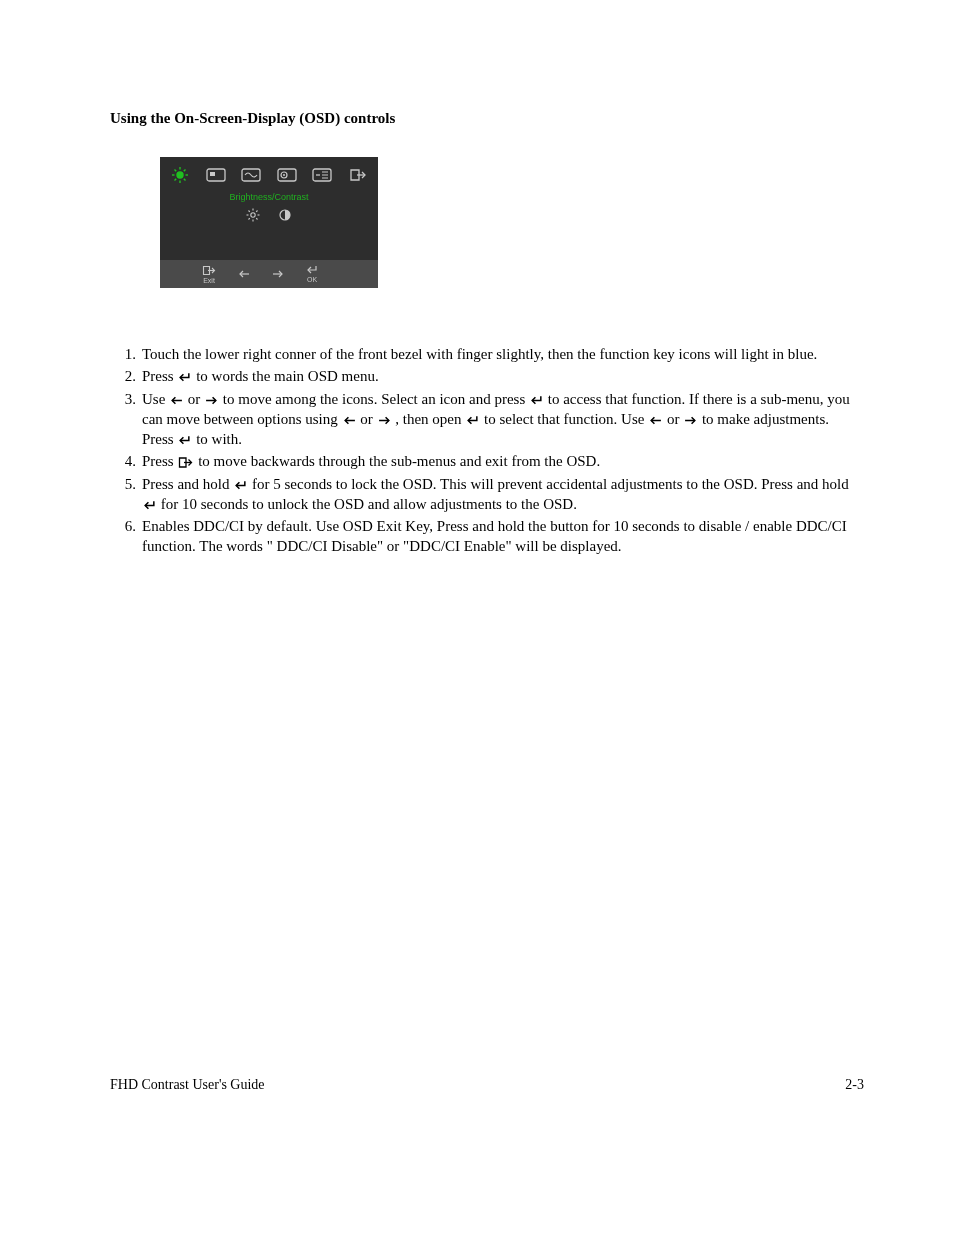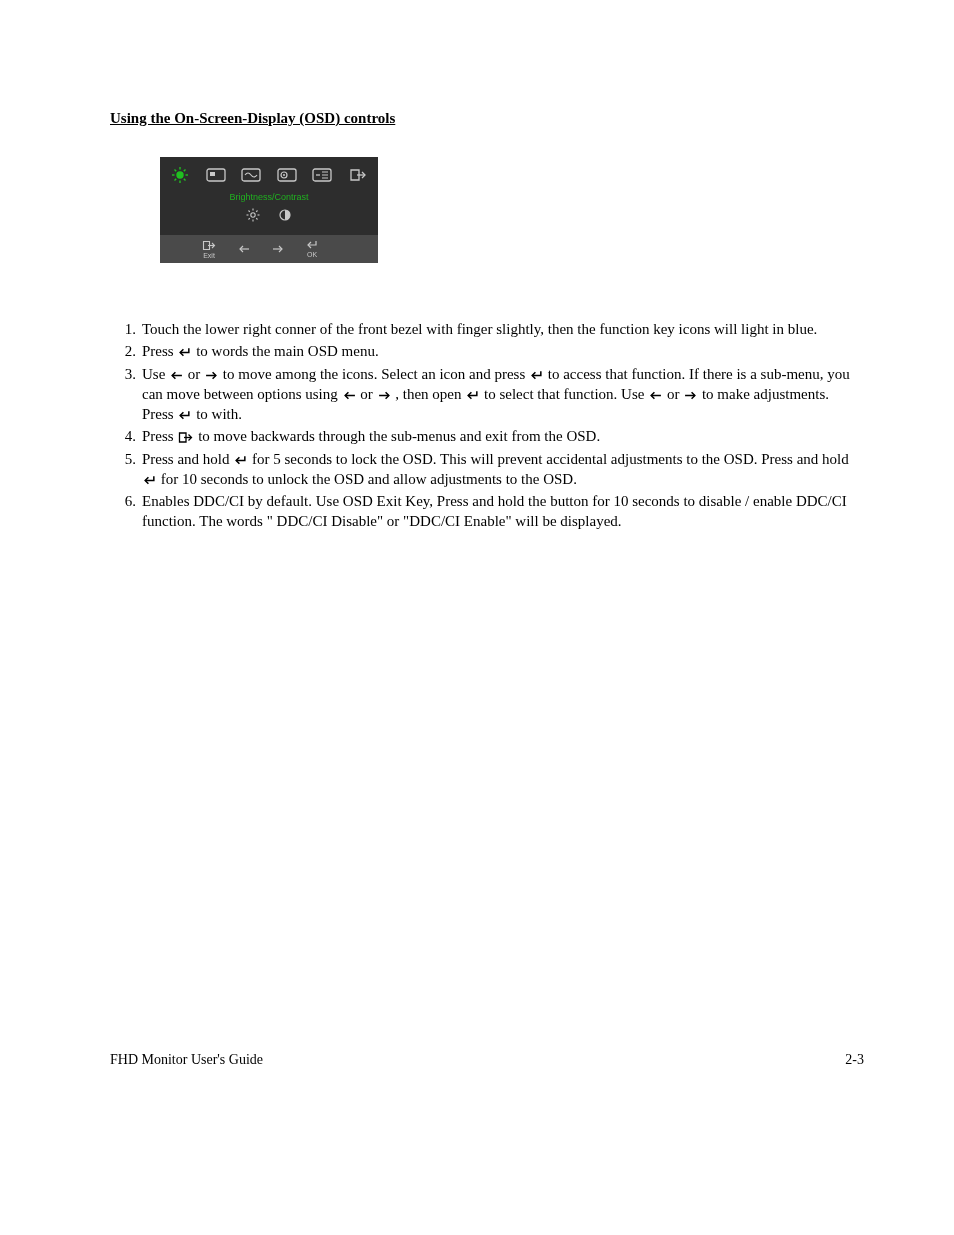--- a/index.html
+++ b/index.html
@@ -11,25 +11,24 @@
     color: #000;
     width: 954px;
   }
   .page {
     padding: 110px 90px 60px 110px;
     box-sizing: border-box;
   }
   .osd-title {
     font-weight: bold;
     margin-bottom: 30px;
-    text-decoration: underline;
   }
   .osd-figure {
     width: 218px;
-    height: 106px;
+    height: 131px;
     background: #2d2d2d;
     margin: 0 0 0 50px;
     position: relative;
     display: flex;
     flex-direction: column;
   }
   .osd-tabs {
     display: flex;
     justify-content: space-between;
     align-items: center;
@@ -331,17 +330,17 @@
         </span>
       </li>
       <li>
         <span class="num">6.</span>
         <span class="txt">Enables DDC/CI by default. Use OSD Exit Key, Press and hold the button for 10 seconds to disable / enable DDC/CI function. The words " DDC/CI Disable" or "DDC/CI Enable" will be displayed.</span>
       </li>
     </ol>
   </div>
 
   <div class="footer">
-    <span>FHD Monitor User's Guide</span>
+    <span>FHD Contrast User's Guide</span>
     <span style="float:right">2-3</span>
   </div>
 
 </div>
 
 </body></html>

